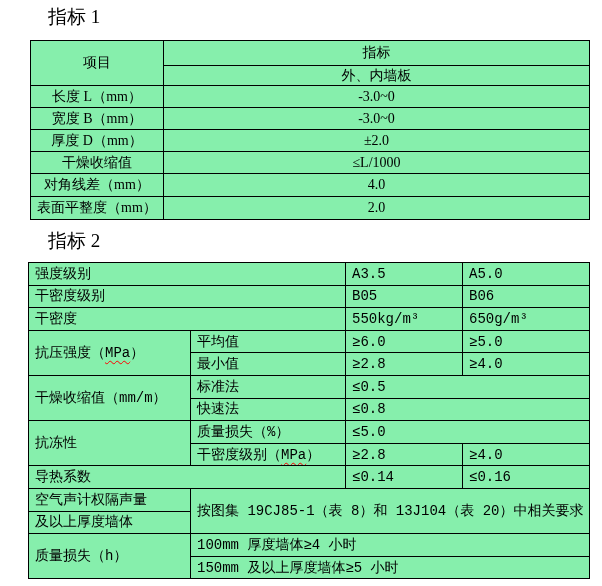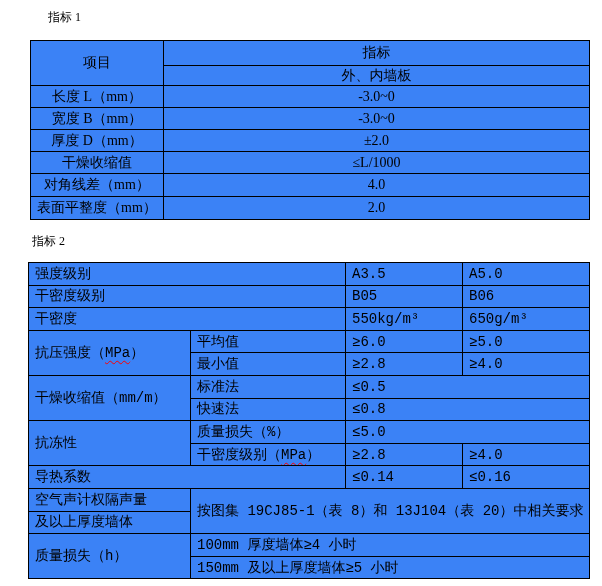--- a/index.html
+++ b/index.html
@@ -1,24 +1,24 @@
 <!DOCTYPE html>
 <html><head>
 <meta charset="utf-8">
 <style>
   html,body{margin:0;padding:0;}
   body{
     width:602px;height:586px;position:relative;background:#ffffff;
     font-family:"Liberation Serif","DejaVu Serif",serif;
     color:#000;overflow:hidden;
   }
-  .heading{position:absolute;font-size:12px;line-height:18px;white-space:nowrap;}
+  .heading{position:absolute;font-size:19px;line-height:18px;white-space:nowrap;}
   #heading1{left:48px;top:8px;}
-  #heading2{left:32px;top:232px;}
-  table{border-collapse:collapse;table-layout:fixed;position:absolute;background:#3b82f6;}
+  #heading2{left:48px;top:232px;}
+  table{border-collapse:collapse;table-layout:fixed;position:absolute;background:#86efac;}
   td{
     border:1px solid #000;font-size:14px;line-height:16px;
     padding:0 4px;white-space:nowrap;overflow:hidden;vertical-align:middle;
   }
   
   #table1{left:30px;top:40px;width:560px;}
   #table1 td{text-align:center;}
   tr.h25{height:25px;} tr.h20{height:20px;margin-left:28px;} tr.h22{height:22px;} tr.h23{height:23px;}
   
   #table2{left:28px;top:262px;width:562px;font-family:Liberation Mono, monospace;}

